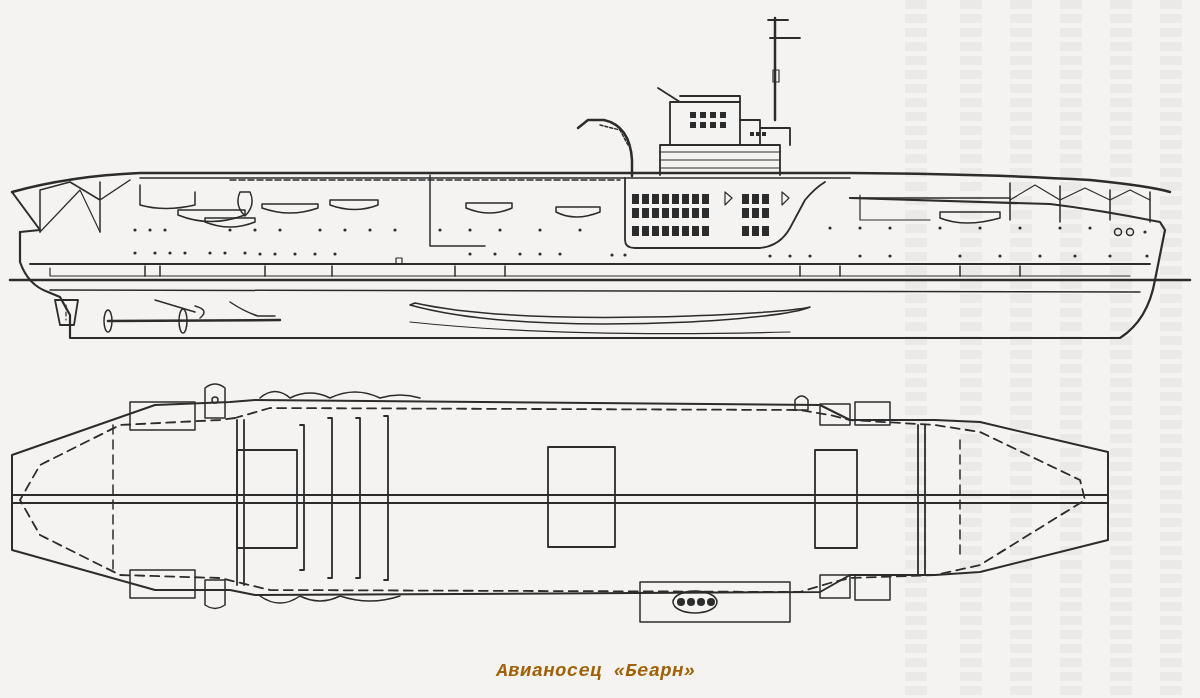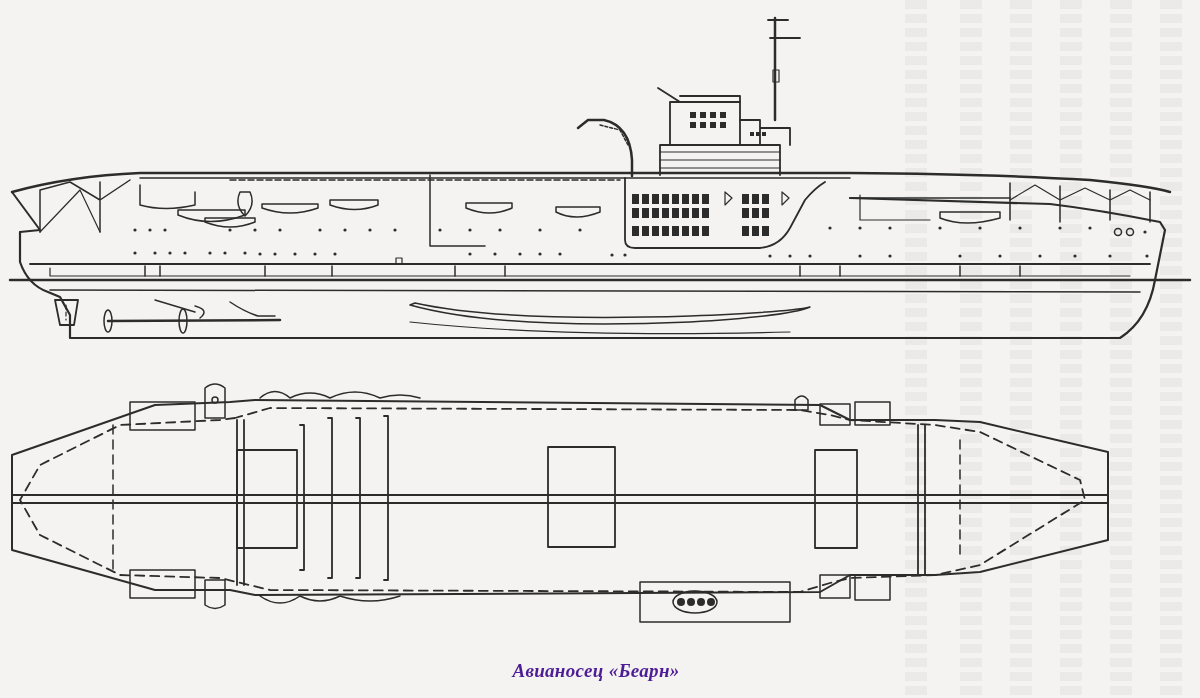--- a/index.html
+++ b/index.html
@@ -11,23 +11,23 @@
   }
   .page { position: absolute; left: 0; top: 0; width: 1200px; height: 698px; }
   .bleed {
     position: absolute; top: 0; height: 698px; width: 22px;
     background: repeating-linear-gradient(180deg, rgba(190,190,190,0.18) 0 9px, rgba(0,0,0,0) 9px 14px);
   }
   svg.drawing { position: absolute; left: 0; top: 0; }
   .caption {
     position: absolute; left: 0; width: 1192px; top: 660px;
     text-align: center;
-    font-family: Liberation Serif, serif;
+    font-family: Liberation Mono, monospace;
     font-style: italic; font-weight: bold;
-    font-size: 19px; color: #4c1d95;
+    font-size: 19px; color: #a16207;
     letter-spacing: 0.3px;
   }
 </style>
 </head>
 <body>
 
 <div class="page">
 
   <div class="bleed" style="left:905px;"></div>
   <div class="bleed" style="left:960px;"></div>

